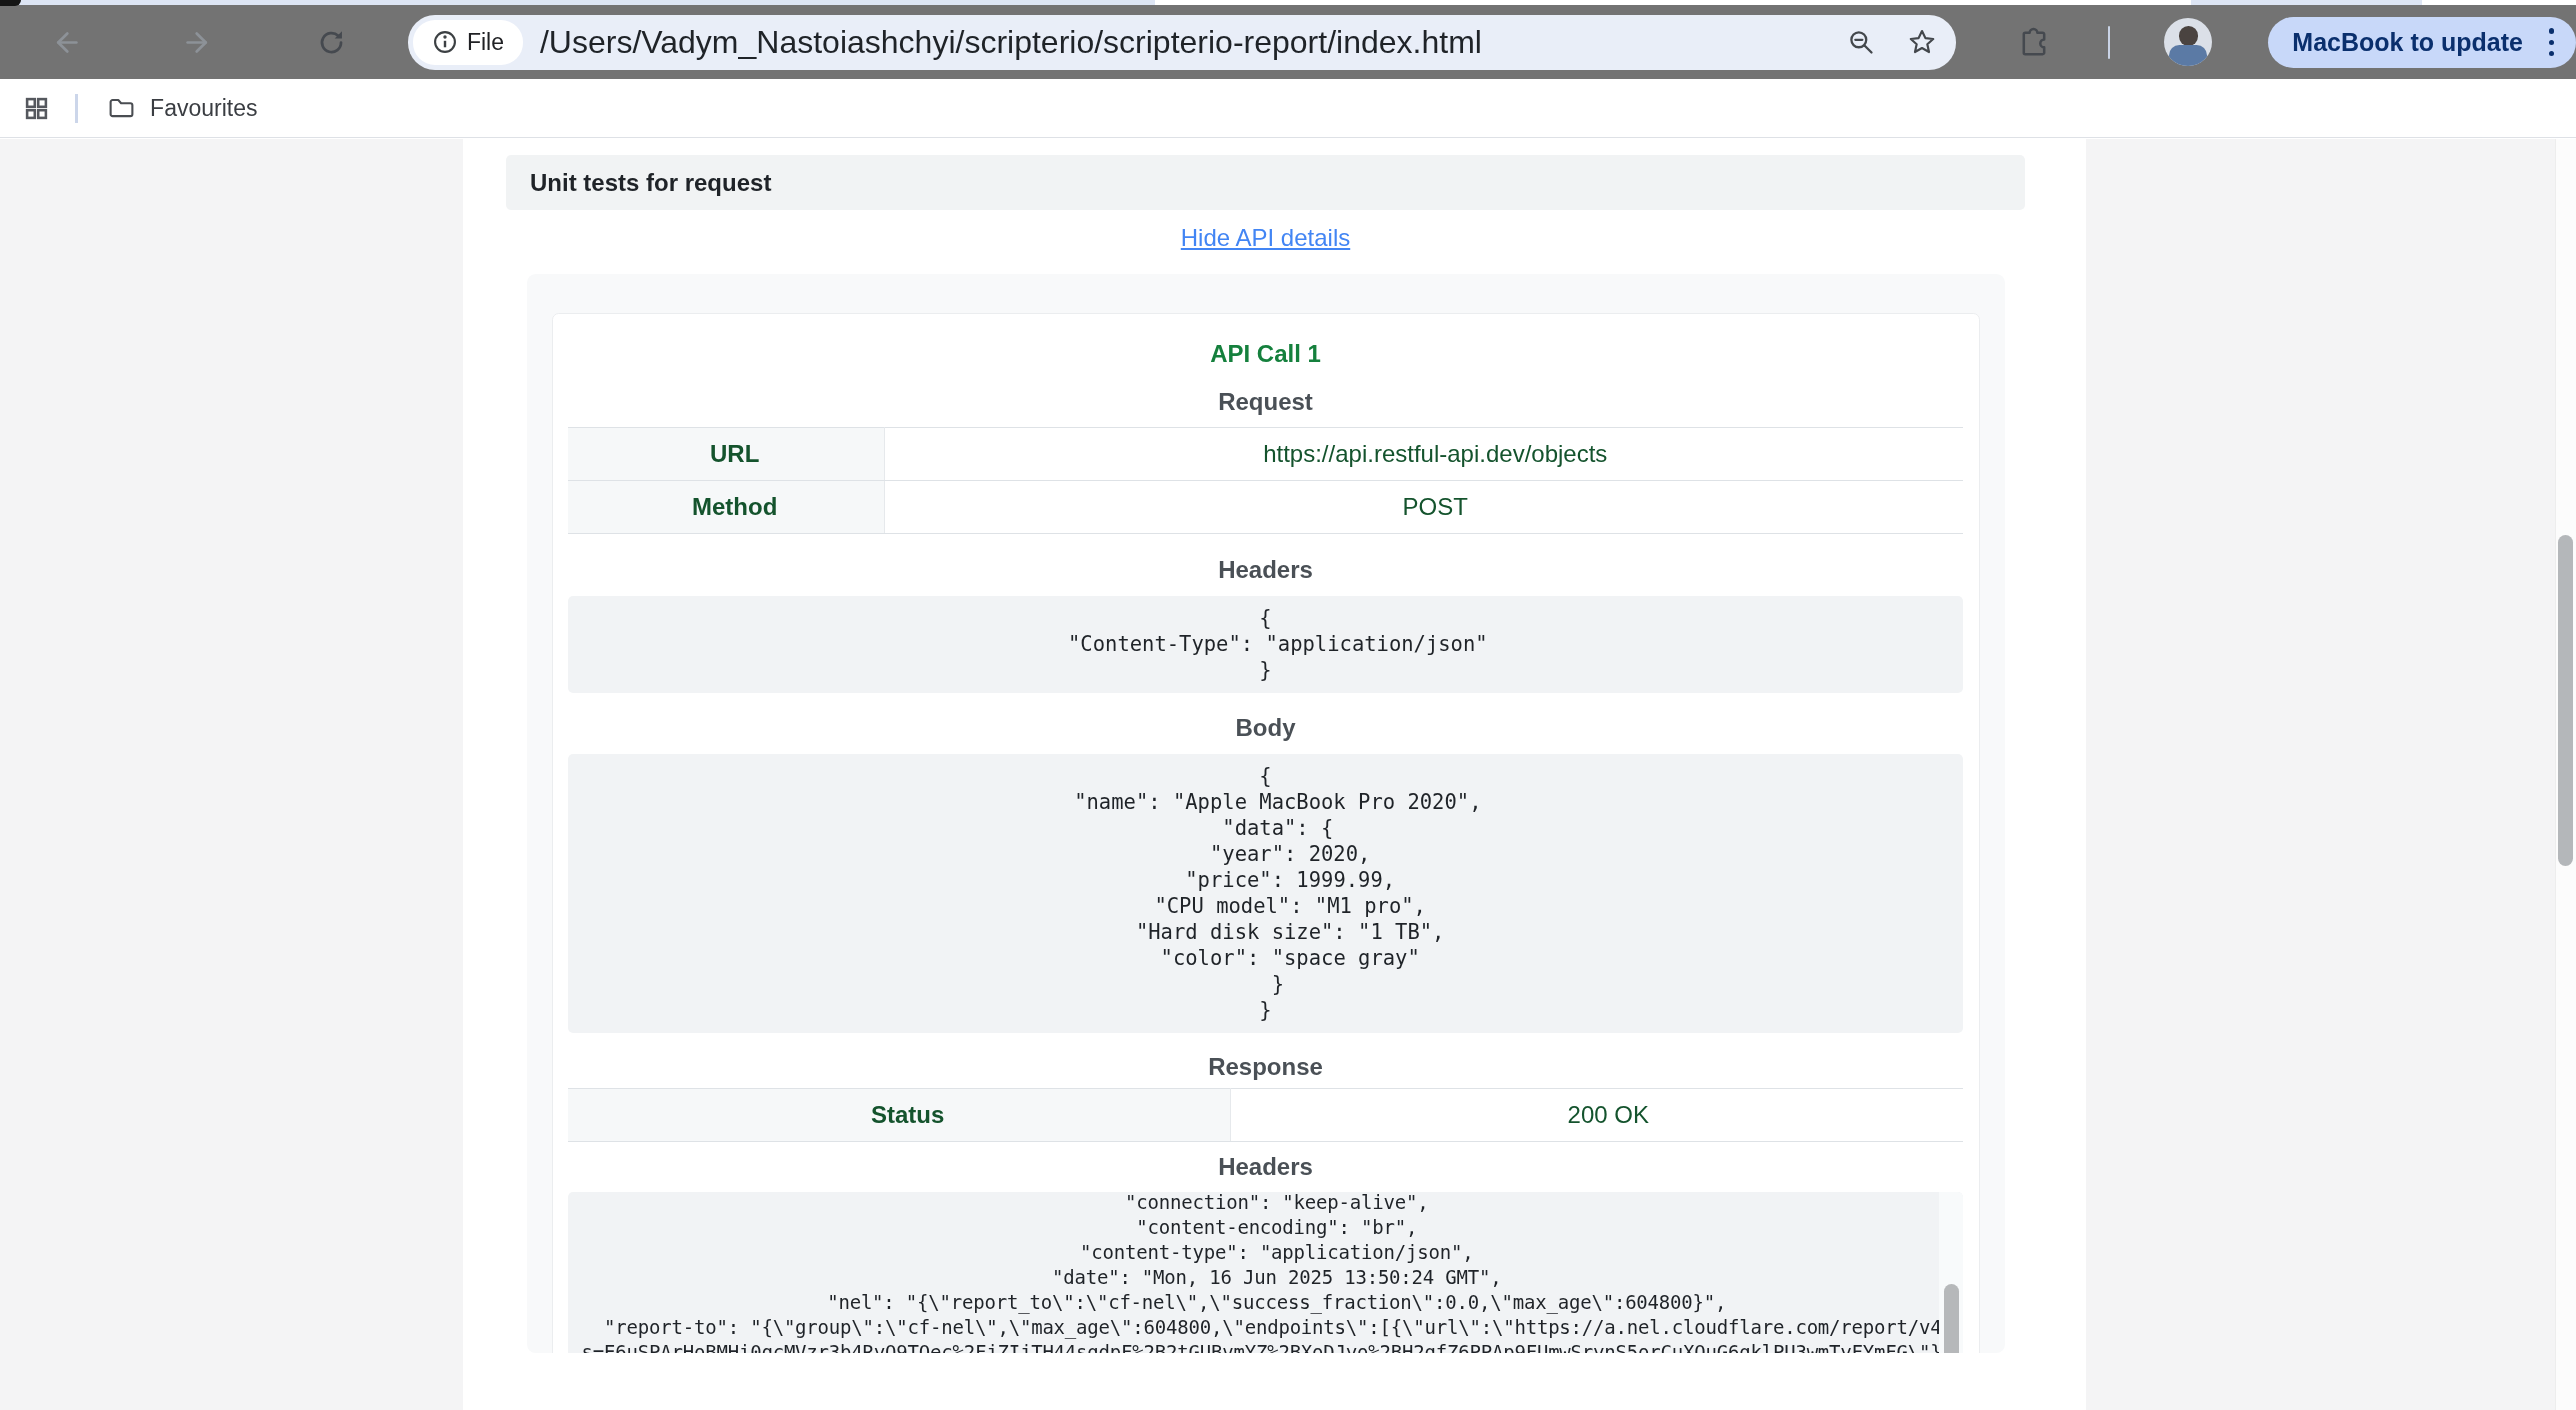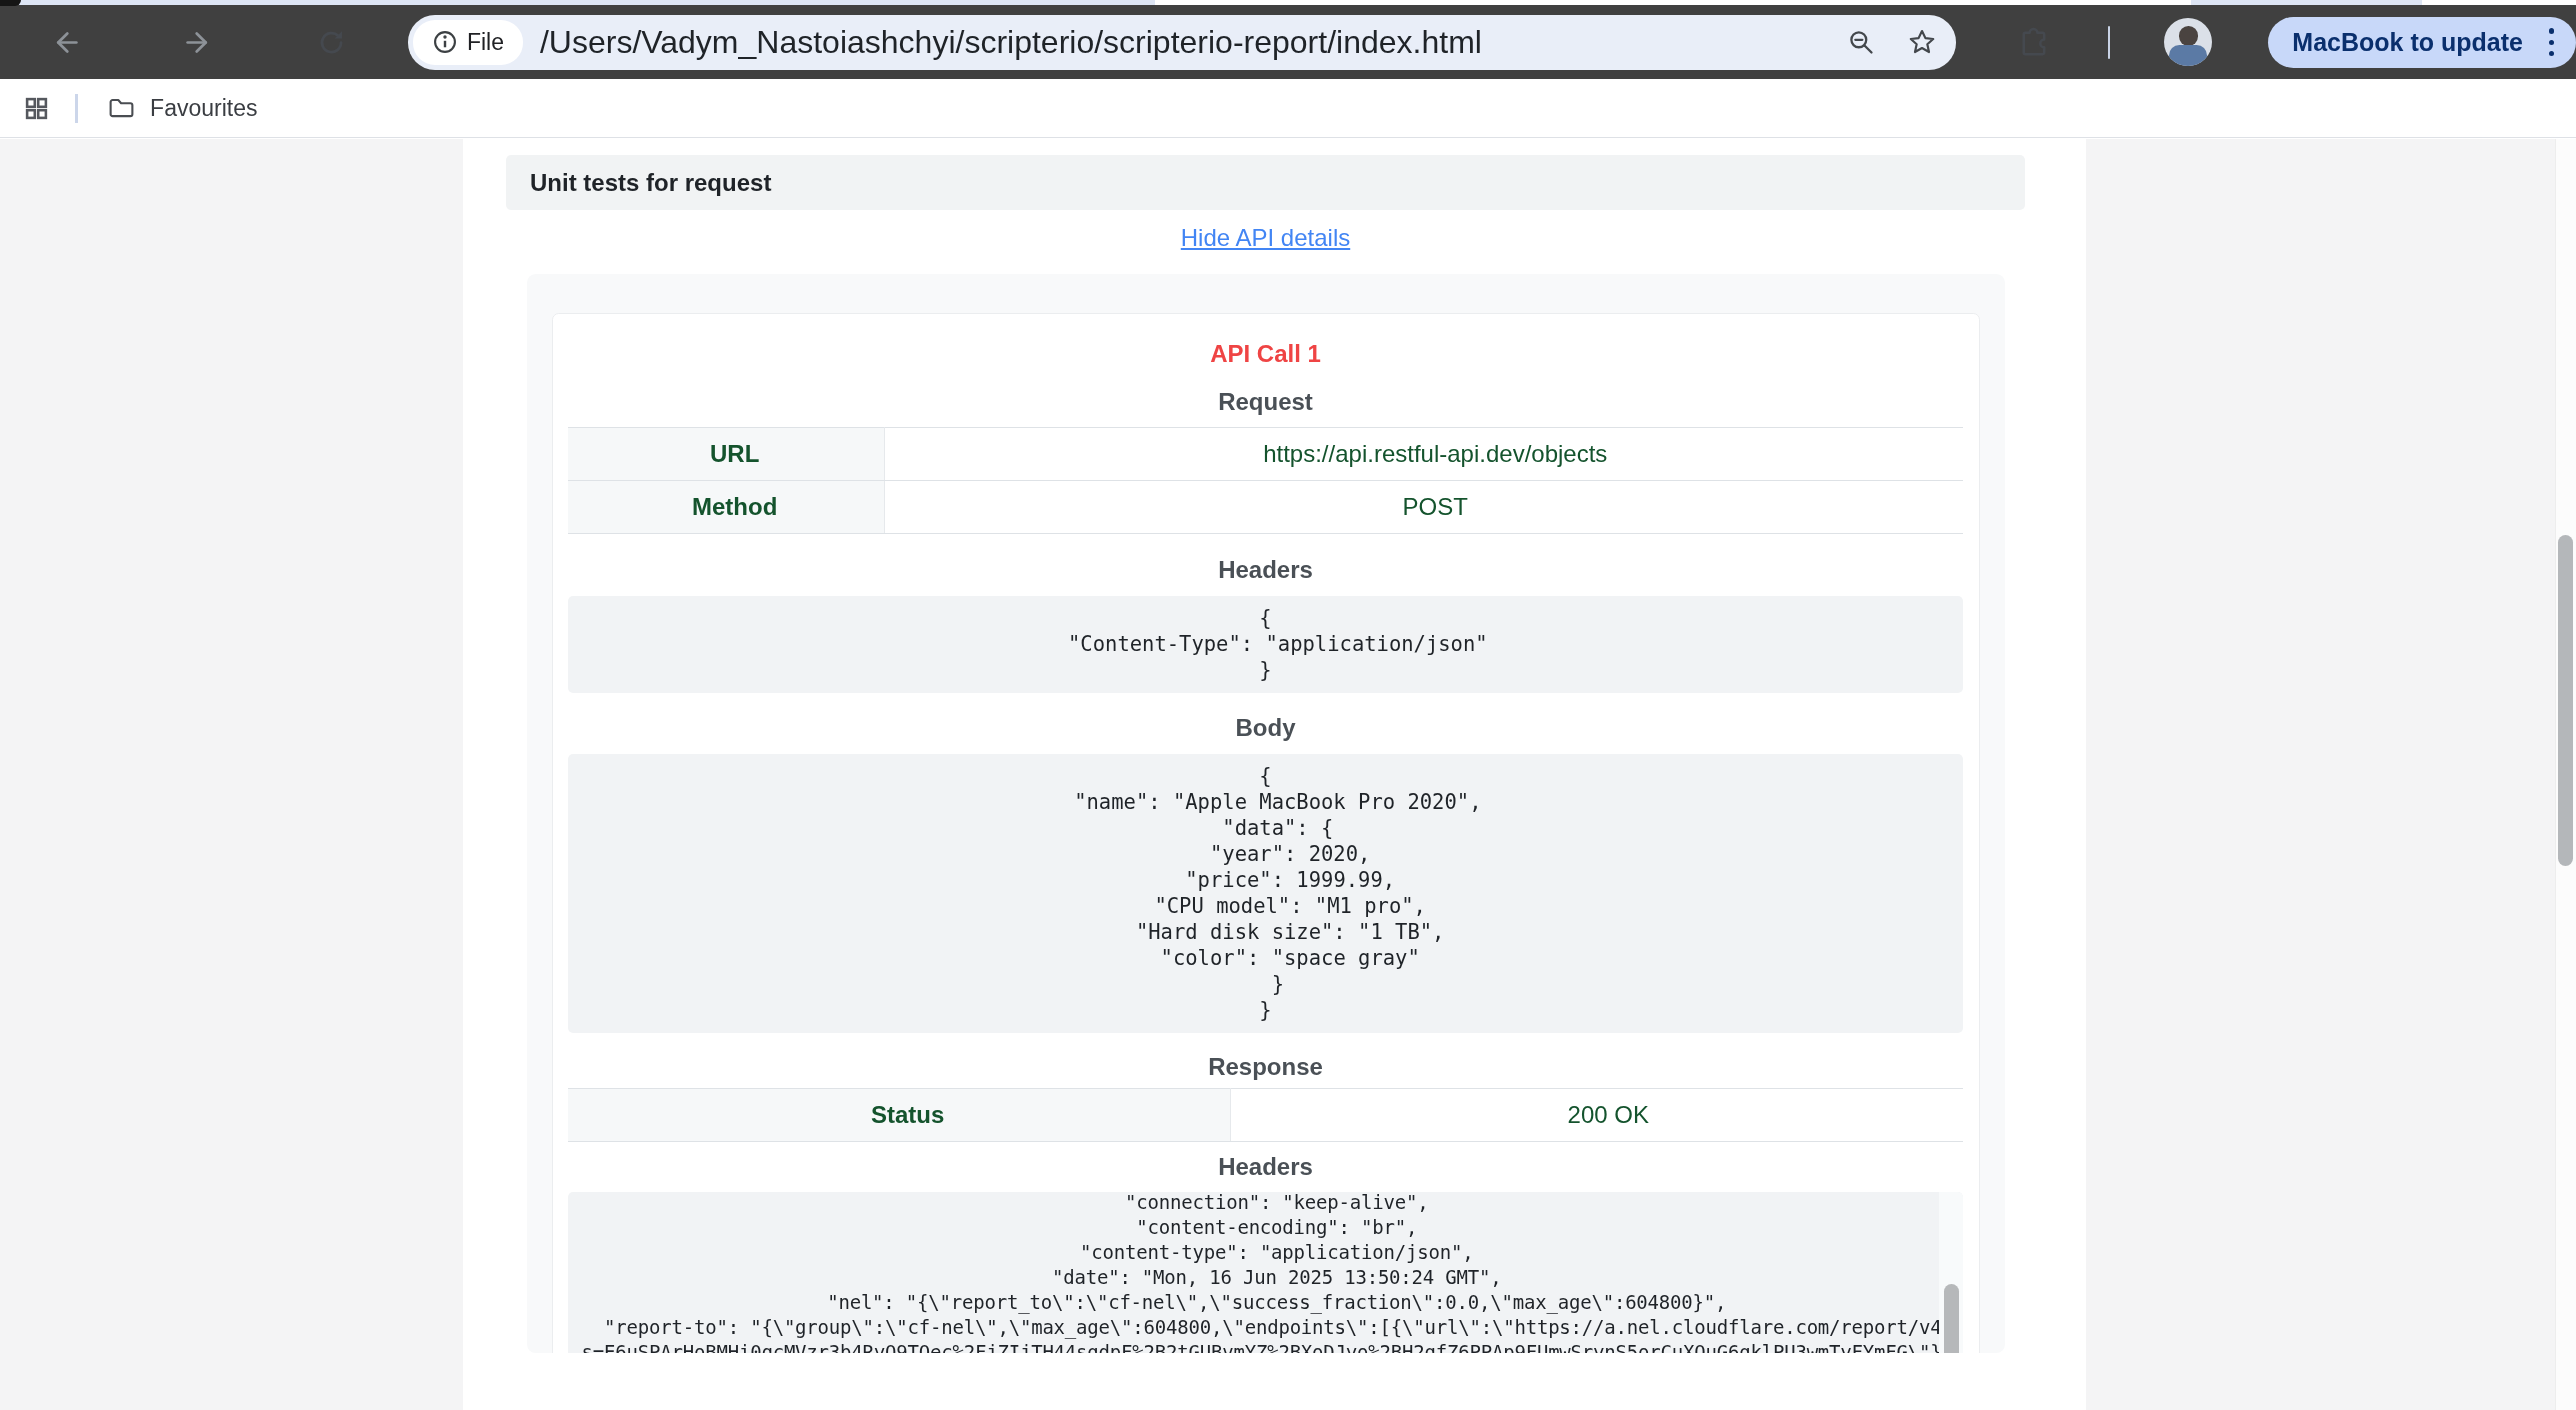--- a/index.html
+++ b/index.html
@@ -7,21 +7,21 @@
   body { font-family:"Liberation Sans", sans-serif; background:#fff; overflow:hidden; }
   #screen { position:relative; width:2576px; height:1410px; overflow:hidden; background:#fff; }
 
   
   .tabstrip { position:absolute; top:0; left:0; width:2576px; height:5.1px; background:#fff; }
   .tabstrip .seg-a { position:absolute; left:0; top:0; width:1155px; height:5.1px; background:#dde5f4; }
   .tabstrip .seg-b { position:absolute; left:2191px; top:0; width:231px; height:5.1px; background:#dde5f4; }
   .win-corner { position:absolute; top:0; left:0; width:20.5px; height:6px; background:#151515; border-bottom-right-radius:13.7px; z-index:5; }
 
   
-  .toolbar { position:absolute; top:5.1px; left:0; width:2576px; height:74px; background:#404040; display:flex; align-items:center;gap:32px; }
+  .toolbar { position:absolute; top:5.1px; left:0; width:2576px; height:74px; background:#737373; display:flex; align-items:center;gap:32px; }
   .nav-btn { width:48px; height:48px; display:flex; align-items:center; justify-content:center; border-radius:50%; flex:0 0 auto; }
   .nav-btn svg { width:29px; height:29px; }
   .back-fwd { color:#8d9298; }
   .reload { color:#45494f; }
   .toolbar .sp1 { width:12px; } .toolbar .sp2 { width:26px; }
 
   .omnibox { margin-left:20.5px; width:1910px; height:55px; background:#e9eef8; border-radius:27px; display:flex; align-items:center; padding:0 20.5px 0 5.1px; }
   .scheme-chip { height:45px; background:#fff; border-radius:22px; display:flex; align-items:center; padding:0 19px; gap:8.6px; color:#202124; }
   .scheme-chip svg { width:26px; height:26px; color:#3c4043; }
   .scheme-chip .chip-label { font-size:23px; font-weight:500; }
@@ -59,21 +59,21 @@
 
   .test-row { margin-top:39px; margin-left:19px; display:flex; align-items:center; gap:13.7px; }
   .test-row svg { width:26px; height:26px; color:#3d9a50; flex:0 0 auto; }
   .test-title { font-size:24px; color:#1f2328; }
 
   .details-link { display:inline-block; margin-top:13.7px; font-size:24px; color:#4285f4; text-decoration:underline; cursor:pointer; }
 
   .api-panel { margin-top:22px; margin-left:20.5px; width:1478px; height:1079px; background:#f8f9fa; border-radius:8.6px; overflow:hidden; }
   .api-card { margin:39px 25px 0 25px; background:#fff; border:0.9px solid #ebedef; border-radius:6.8px; padding:26px 15.4px 0 15.4px; height:1078px; overflow:hidden; }
 
-  .api-title { font-size:24px; font-weight:700; color:#ef4444; }
+  .api-title { font-size:24px; font-weight:700; color:#15803d; }
   .section-h { margin-top:20.5px; font-size:24px; font-weight:600; color:#4a5056; }
 
   table.kv { margin-top:11px; width:100%; border-collapse:collapse; }
   table.kv td { height:53px; border-top:0.9px solid #dee2e6; border-bottom:0.9px solid #dee2e6; font-size:24px; color:#14532d; vertical-align:middle; }
   table.kv td.k { width:317px; background:#f6f8f9; font-weight:700; padding-left:17px; border-right:0.9px solid #e6e9ec; }
   table.kv td.v { padding-left:22px; background:#fff; }
   table.kv.resp td.k { width:663px; }
 
   .code-h { margin-top:21.4px; font-size:24px; font-weight:600; color:#4a5056; }
   .codeblock { margin-top:12px; width:100%; background:#f1f3f5; border-radius:5.1px; padding:9.4px 13.7px; }

